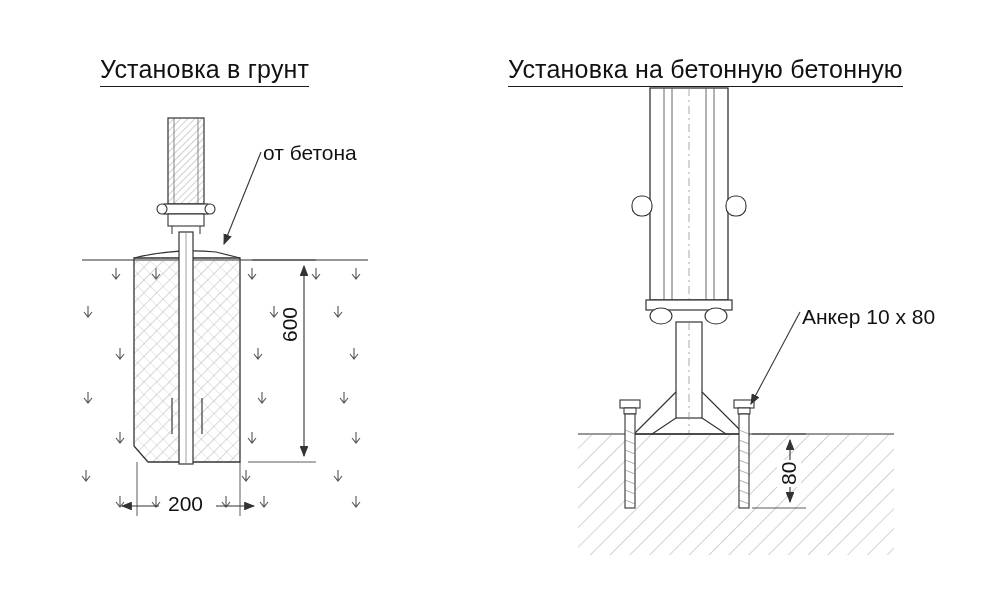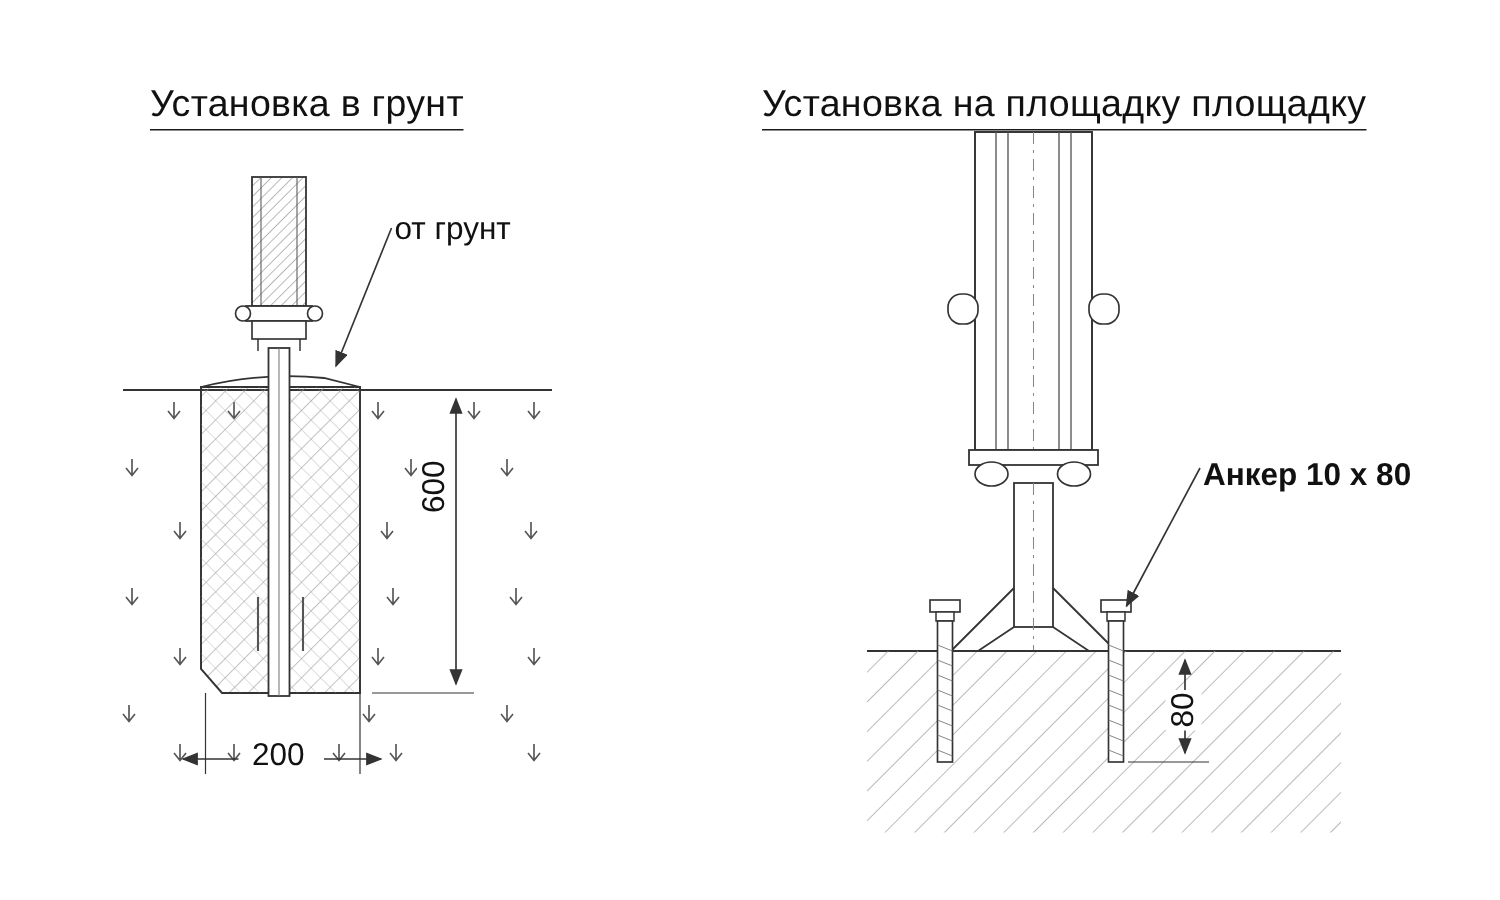--- a/index.html
+++ b/index.html
@@ -36,21 +36,21 @@
   #title-right { left: 492px; top: 55px; }
 
   .callout {
     position: absolute;
     font-size: 21px;
     line-height: 30px;
     white-space: nowrap;
     color: #111;
   }
   #callout-slope  { left: 247px; top: 138px; }
-  #callout-anchor { left: 786px; top: 302px; font-weight: bold; }
+  #callout-anchor { left: 786px; top: 302px; }
 
   .dim-label {
     position: absolute;
     font-size: 21px;
     color: #111;
     background: #fff;
     padding: 0 2px;
   }
   #dim-600 {
     left: 262px;
@@ -254,24 +254,24 @@
       <g>
         <line x1="736" y1="434" x2="790" y2="434" stroke="#333" stroke-width="0.8"></line>
         <line x1="736" y1="508" x2="790" y2="508" stroke="#333" stroke-width="0.8"></line>
         <line x1="774" y1="440" x2="774" y2="502" stroke="#333" stroke-width="1.1" marker-start="url(#arrStart)" marker-end="url(#arrEnd)"></line>
       </g>
     </g>
   </svg>
 
   <div class="title" id="title-left">Установка в грунт</div>
 
-  <div class="title" id="title-right">Установка на площадку площадку</div>
+  <div class="title" id="title-right">Установка на бетонную бетонную</div>
 
   <div class="callout" id="callout-slope">
-    <div>от грунт</div>
+    <div>от бетона</div>
   </div>
 
   <div class="callout" id="callout-anchor">Анкер 10 x 80</div>
 
   <div class="dim-label" id="dim-600">600</div>
 
   <div class="dim-label" id="dim-300">200</div>
 
   <div class="dim-label" id="dim-80">80</div>
 

